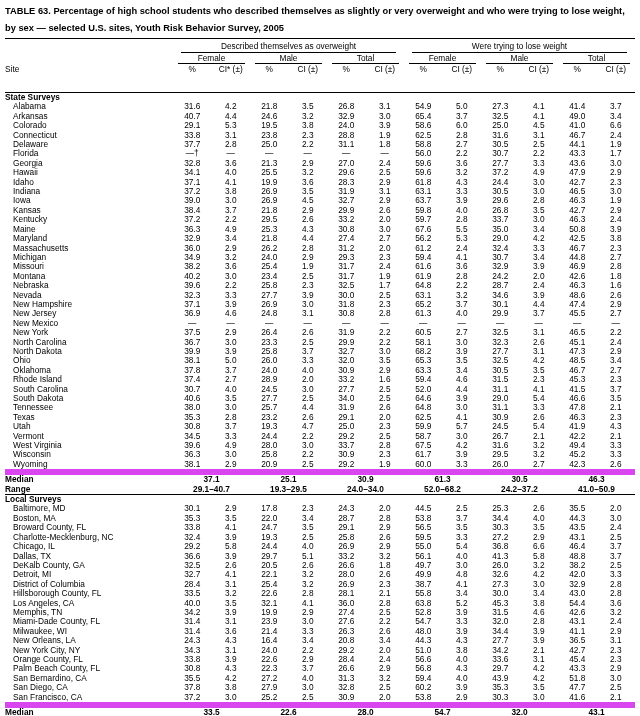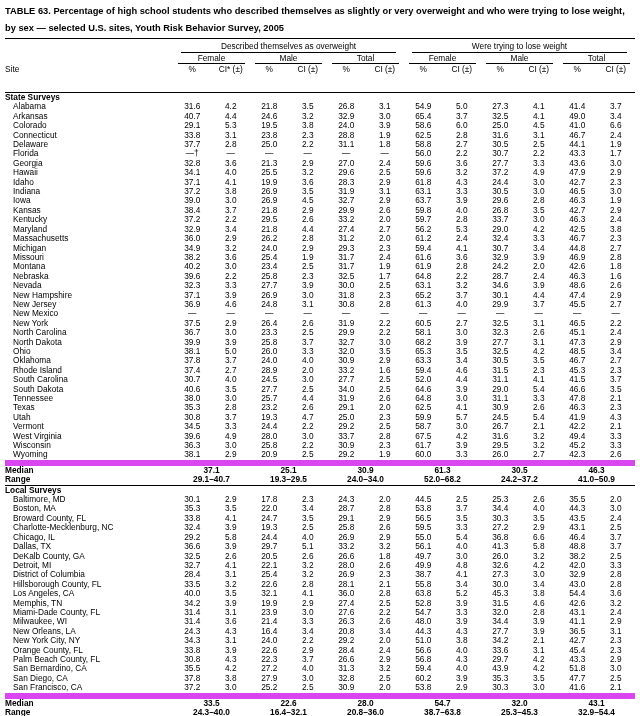--- a/index.html
+++ b/index.html
@@ -308,20 +308,35 @@
           <td class="num">33.2</td>
           <td class="num">2.0</td>
           <td class="num">59.7</td>
           <td class="num">2.8</td>
           <td class="num">33.7</td>
           <td class="num">3.0</td>
           <td class="num">46.3</td>
           <td class="num">2.4</td>
         </tr>
         <tr>
+          <td class="site">Maine</td>
+          <td class="num">36.3</td>
+          <td class="num">4.9</td>
+          <td class="num">25.3</td>
+          <td class="num">4.3</td>
+          <td class="num">30.8</td>
+          <td class="num">3.0</td>
+          <td class="num">67.6</td>
+          <td class="num">5.5</td>
+          <td class="num">35.0</td>
+          <td class="num">3.4</td>
+          <td class="num">50.8</td>
+          <td class="num">3.9</td>
+        </tr>
+        <tr>
           <td class="site">Maryland</td>
           <td class="num">32.9</td>
           <td class="num">3.4</td>
           <td class="num">21.8</td>
           <td class="num">4.4</td>
           <td class="num">27.4</td>
           <td class="num">2.7</td>
           <td class="num">56.2</td>
           <td class="num">5.3</td>
           <td class="num">29.0</td>

